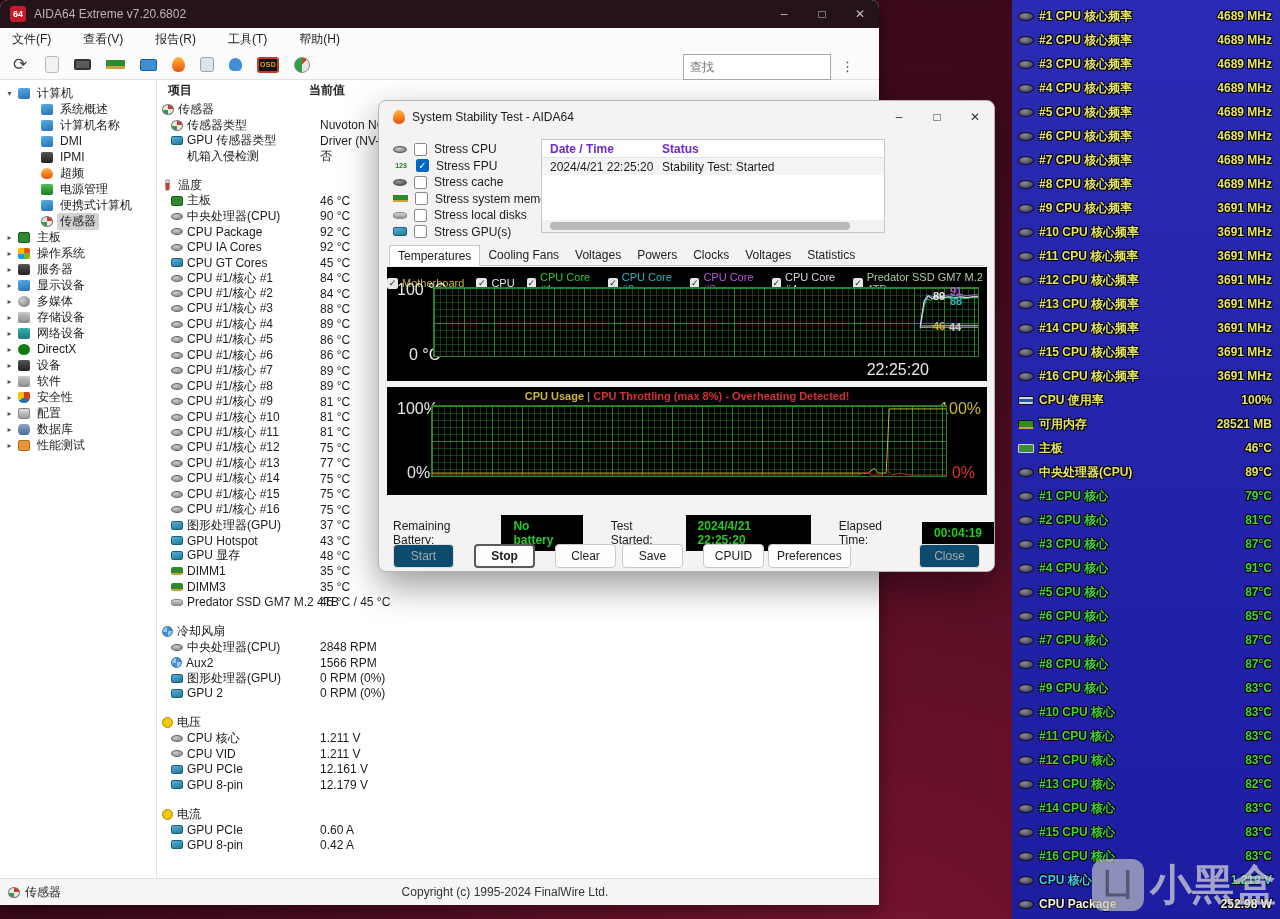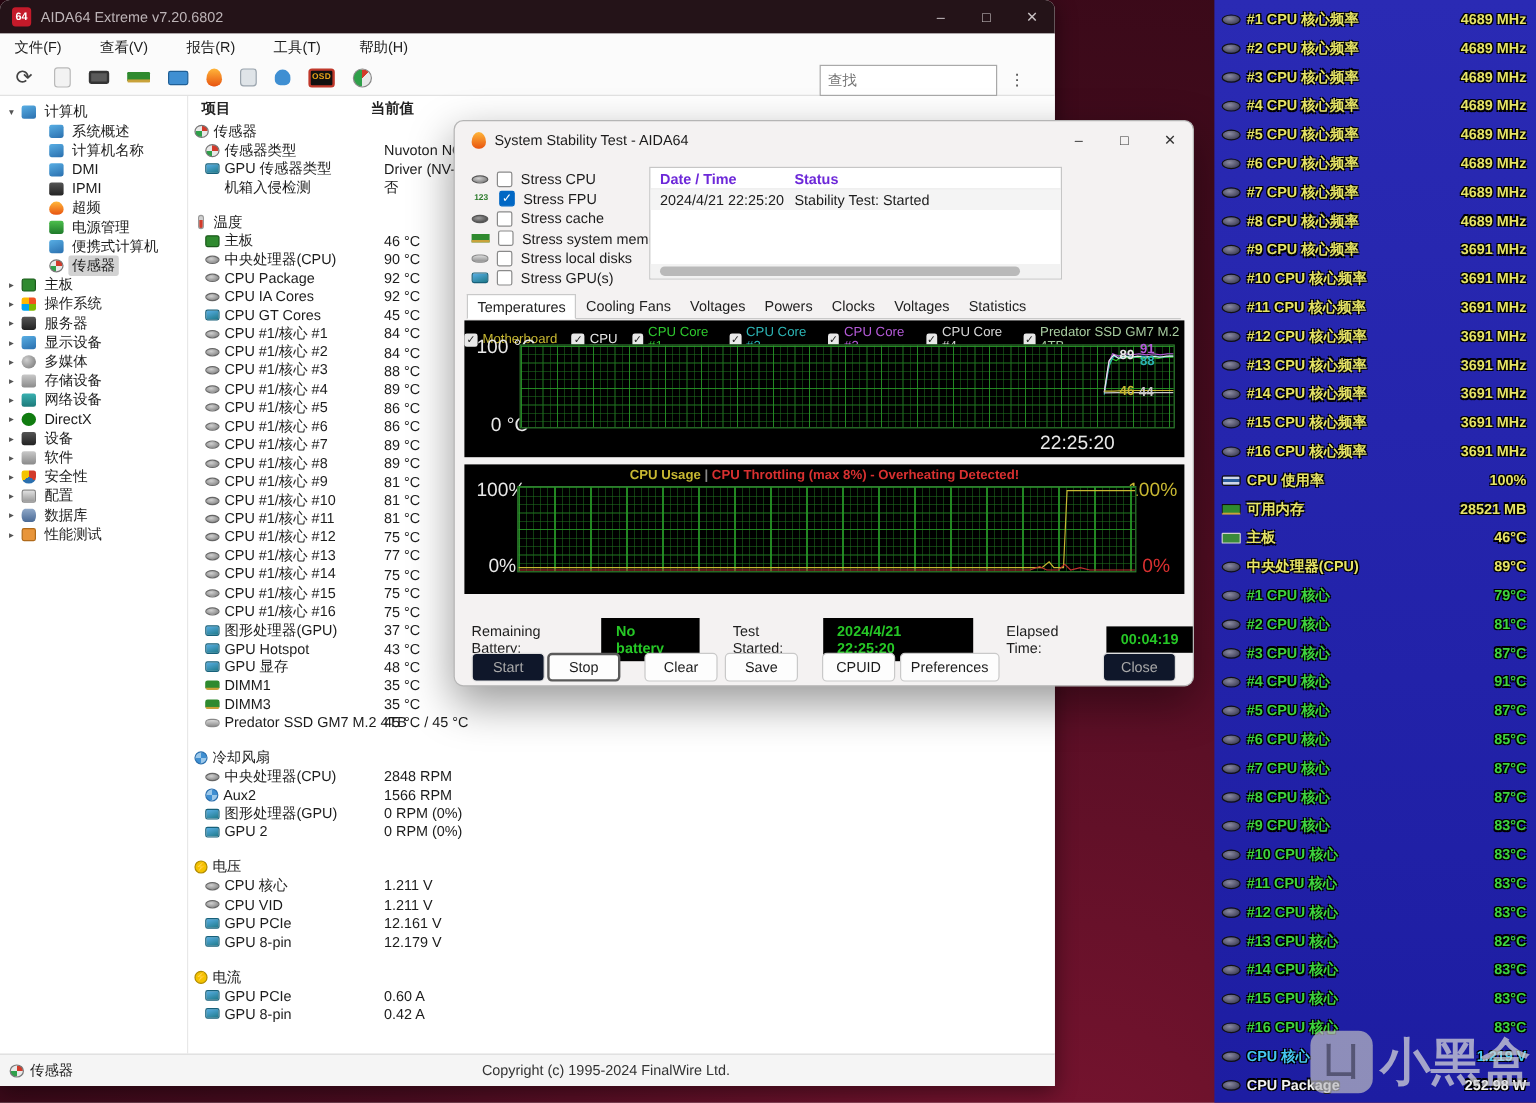--- a/index.html
+++ b/index.html
@@ -152,23 +152,23 @@
   .pl { position:absolute; font-size:11px; font-weight:bold; }
   .usage-title { position:absolute; top:3px; left:0; right:0; text-align:center; font-size:11px; font-weight:bold; }
   svg.trace { position:absolute; inset:0; width:100%; height:100%; }
 
   .dlg-info { position:absolute; left:14px; top:414px; display:flex; align-items:center; font-size:12px; }
   .lcd { background:#000; color:#26c826; font-weight:bold; padding:4px 12px; margin-left:10px; font-size:12px; }
   .ginfo { margin-left:28px; }
   .dlg-buttons { position:absolute; left:14px; right:14px; top:443px; display:flex; }
   .btn { min-width:61px; height:24px; background:#fdfdfd; border:1px solid #c9c9c9; border-radius:4px;
     font-size:12px; color:#1c1c1c; display:flex; align-items:center; justify-content:center; padding:0 8px; }
-  .btn.disabled { color:#a8a8a8; background:#0f172a; border-color:#dedede; }
+  .btn.disabled { color:#a8a8a8; background:#0c4a6e; border-color:#dedede; }
   .btn.focused { border:2px solid #5a5a5a; }
-  .dlg-buttons .btn:nth-child(2){ margin-left:2px; }
+  .dlg-buttons .btn:nth-child(2){ margin-left:20px;font-weight:bold; }
   .dlg-buttons .btn:nth-child(3){ margin-left:20px; }
   .dlg-buttons .btn:nth-child(4){ margin-left:6px; }
   .dlg-buttons .btn:nth-child(5){ margin-left:20px; }
   .dlg-buttons .btn:nth-child(6){ margin-left:4px; }
   .dlg-buttons .btn:last-child{ margin-left:auto; }
 
   
   #osd { position:absolute; left:1012px; top:0; width:268px; height:919px;
     background:linear-gradient(#2a2ab4,#1d1da2); padding-top:4px; overflow:hidden; }
   .osd-row { height:24px; display:flex; align-items:center; padding:0 8px 0 6px;

